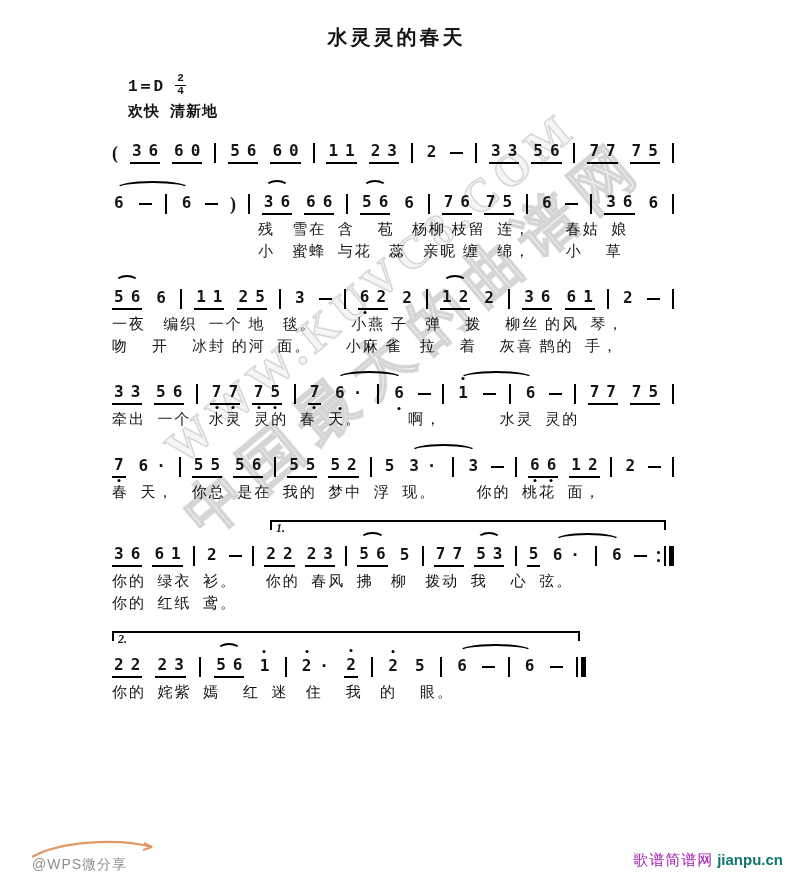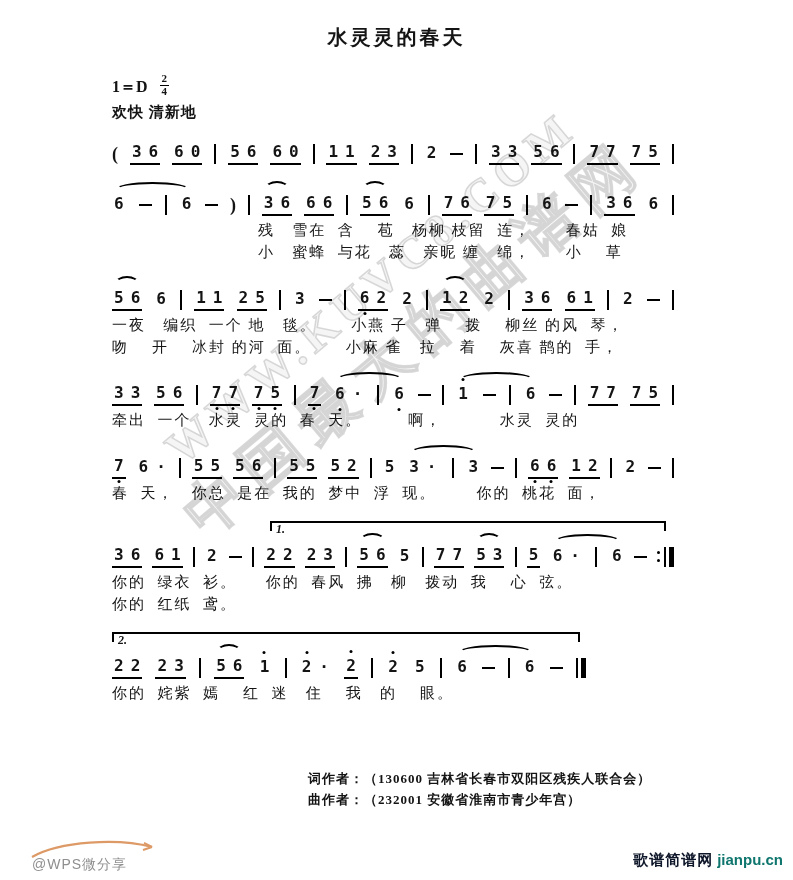--- a/index.html
+++ b/index.html
@@ -18,21 +18,21 @@
   .wm-text {
     color: rgba(200,200,200,0.18);
     -webkit-text-stroke: 1.5px rgba(185,185,185,0.55);
     font-weight: bold;
   }
   .wm1 { font-size: 46px; letter-spacing: 7px; }
   .wm2 { font-size: 60px; letter-spacing: 12px; }
   
   .title { text-align: center; font-size: 20px; font-weight: bold; letter-spacing: 3px; padding-top: 24px; position: relative; z-index: 1; }
   .content { position: relative; z-index: 1; margin-left: 112px; width: 562px; }
-  .header-row { display: flex; justify-content: space-between; align-items: flex-start; margin: 22px 0 10px 0; }
+  .header-row { display: flex; justify-content: space-between; align-items: flex-start; margin: 22px 0 10px 16px; font-family: Liberation Mono, monospace; }
   .keysig { font-size: 16px; font-weight: bold; }
   .frac { display: inline-block; vertical-align: -3px; margin-left: 12px; text-align: center; font-size: 11px; line-height: 1.05; font-weight: bold; }
   .frac .ftop { display: block; border-bottom: 1.5px solid #000; padding: 0 2px; }
   .frac .fbot { display: block; }
   .tempo { font-size: 15px; margin-top: 5px; font-weight: bold; letter-spacing: 1px; }
   .credits { text-align: right; font-size: 15px; line-height: 1.55; letter-spacing: 1px; }
   
   .system { margin-bottom: 15px; }
   .notes { display: flex; justify-content: space-between; align-items: center; height: 36px; padding-top: 8px; }
   .note-digit { font-family: "DejaVu Sans Mono", monospace; font-weight: bold; font-size: 16px; line-height: 18px; position: relative; }
@@ -62,21 +62,21 @@
   .sys-7 .notes { width: 474px; }
   .sys-2 .lyric { padding-left: 146px; }
   .lyric { white-space: pre; font-size: 15px; line-height: 22px; letter-spacing: 2px; }
   
   .footer { margin: 64px 0 0 196px; font-weight: bold; font-size: 13px; line-height: 21px; letter-spacing: 1px; }
   
   .wps-badge { position: absolute; left: 32px; bottom: 6px; z-index: 1; }
   .wps-swoosh { position: absolute; left: -6px; bottom: 14px; }
   .wps-label { font-family: "Liberation Sans", sans-serif; font-size: 14px; color: #8f8f8f; letter-spacing: 1px; position: relative; }
   .site-badge { position: absolute; right: 10px; bottom: 10px; z-index: 1; font-size: 15px; }
-  .site-name { color: #0f172a; letter-spacing: 1px; font-weight: bold; }
+  .site-name { color: #a21caf; letter-spacing: 1px; }
   .site-domain { color: #0f766e; font-weight: bold; font-family: "Liberation Sans", sans-serif; margin-left: 4px; }
 </style>
 </head>
 <body>
 
 <div class="page">
 
   <div class="watermark">
     <div class="wm-text wm1">WWW.KUVC8.COM</div>
     <div class="wm-text wm2">中国最大的曲谱网</div>
@@ -522,24 +522,20 @@
             <span class="dash"></span>
             <span class="final-bar">
               <span class="bar-thin"></span>
               <span class="bar-thick"></span>
             </span>
           </div>
           <div class="lyric">你的  姹紫  嫣    红  迷   住    我   的    眼。</div>
         </div>
       </div>
 
-    <div class="footer">
-      <div>词作者：（130600 吉林省长春市双阳区残疾人联合会）</div>
-      <div>曲作者：（232001 安徽省淮南市青少年宫）</div>
-    </div>
   </div>
 
   <div class="wps-badge">
     <svg class="wps-swoosh" width="140" height="24" viewBox="0 0 140 24">
       <path d="M6 21 C 34 5, 92 2, 126 11" stroke="#dd9a66" stroke-width="2.2" fill="none"></path>
       <path d="M126 11 l -8 -4 m 8 4 l -9 3" stroke="#dd9a66" stroke-width="2" fill="none"></path>
     </svg>
     <span class="wps-label">@WPS微分享</span>
   </div>
 

